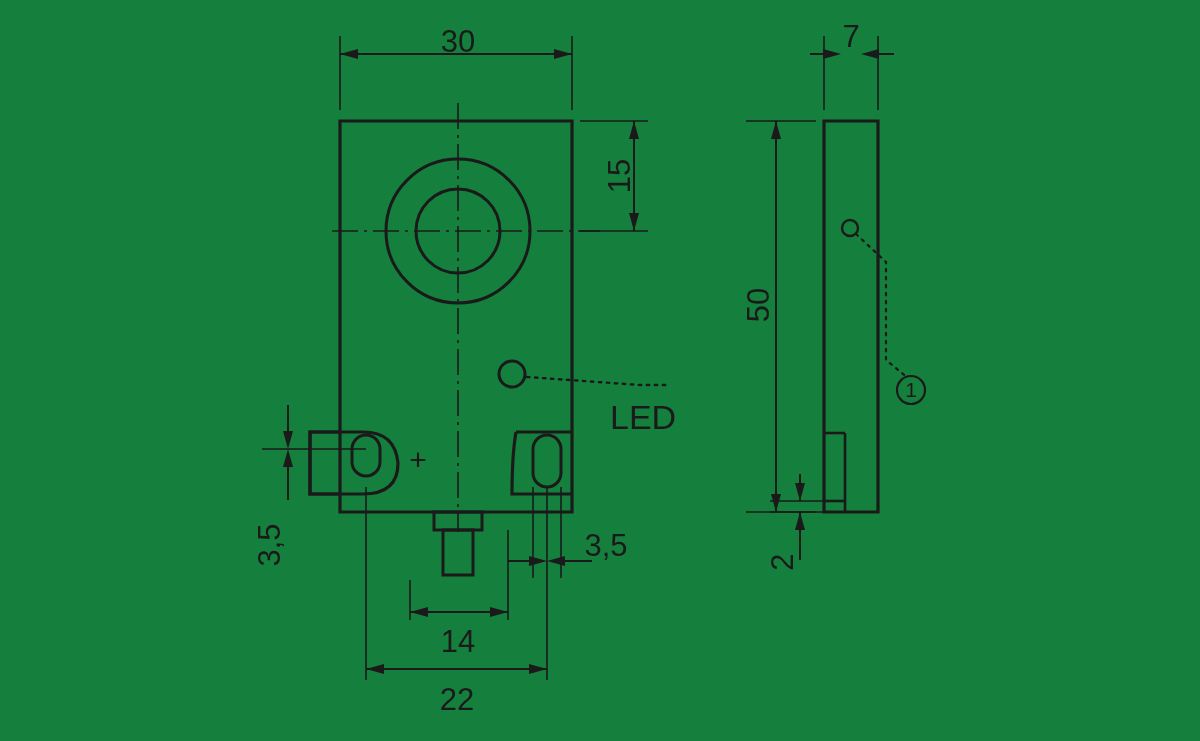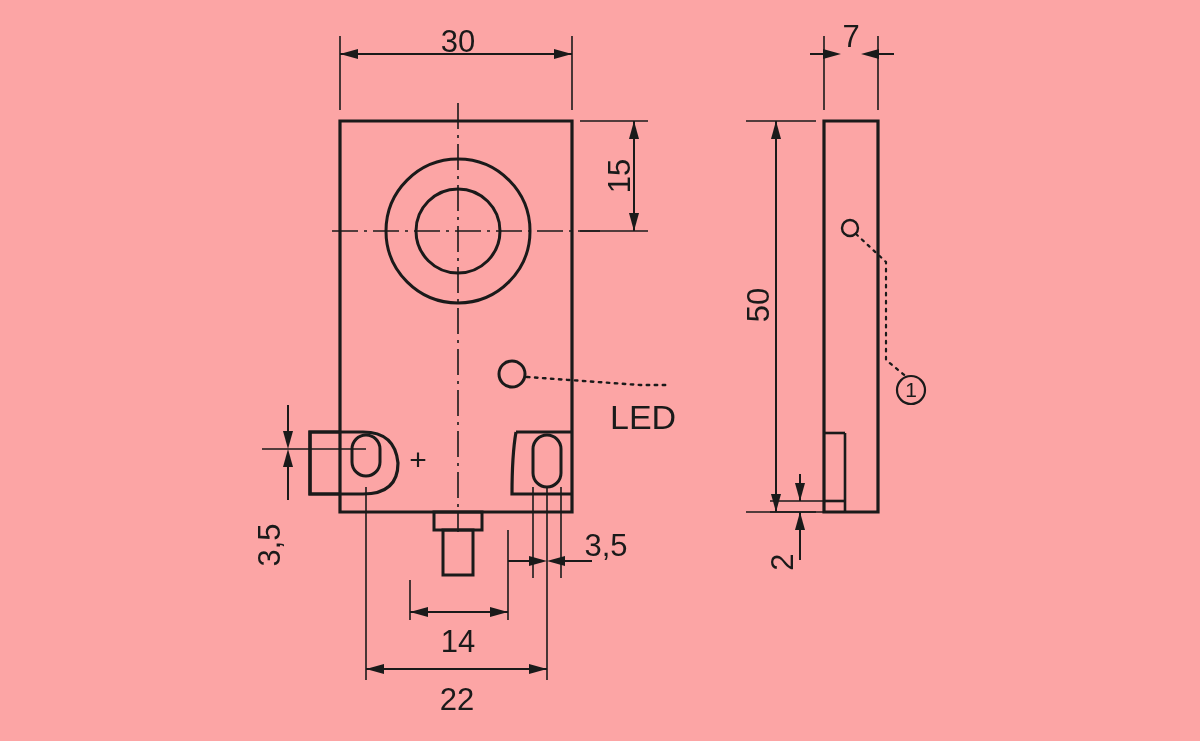--- a/index.html
+++ b/index.html
@@ -7,21 +7,21 @@
     padding: 0;
     background: #ffffff;
   }
   body {
     font-family: "Liberation Sans", sans-serif;
   }
   #canvas {
     position: relative;
     width: 1200px;
     height: 741px;
-    background: #fca5a5;
+    background: #15803d;
     overflow: hidden;
   }
   svg.drawing {
     position: absolute;
     left: 0;
     top: 0;
     width: 1200px;
     height: 741px;
   }
   .dim-text {

